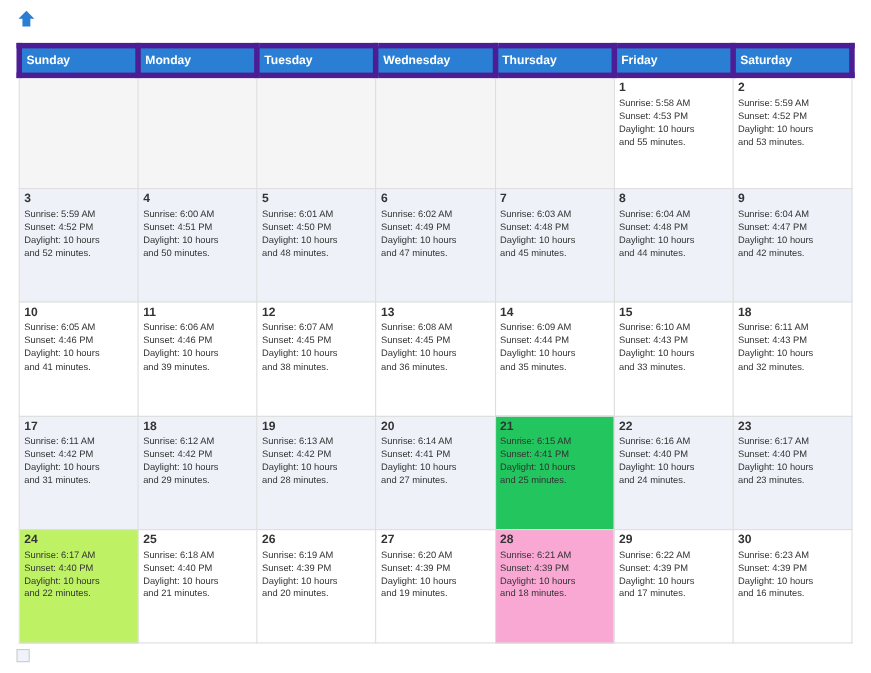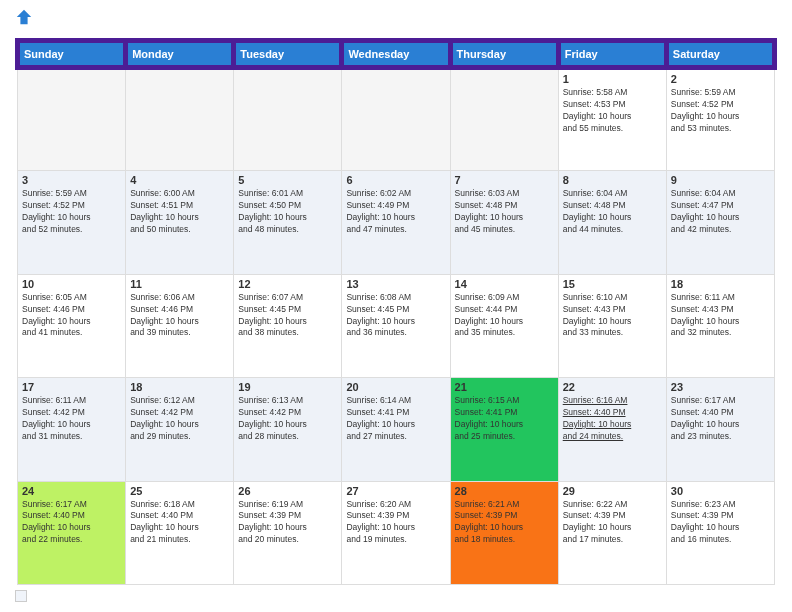--- a/index.html
+++ b/index.html
@@ -305,21 +305,21 @@
           </td>
           <td style="background: #22c55e;">
             <span class="day-num">21</span>
             <div class="day-info" style="white-space: pre-line;">Sunrise: 6:15 AM
 Sunset: 4:41 PM
 Daylight: 10 hours
 and 25 minutes.</div>
           </td>
           <td style="background: rgb(238, 242, 248);">
             <span class="day-num">22</span>
-            <div class="day-info" style="white-space: pre-line; text-decoration: underline;">Sunrise: 6:16 AM
+            <div class="day-info" style="white-space: pre-line;">Sunrise: 6:16 AM
 Sunset: 4:40 PM
 Daylight: 10 hours
 and 24 minutes.</div>
           </td>
           <td style="background: rgb(238, 242, 248);">
             <span class="day-num">23</span>
             <div class="day-info" style="white-space: pre-line;">Sunrise: 6:17 AM
 Sunset: 4:40 PM
 Daylight: 10 hours
 and 23 minutes.</div>
@@ -347,21 +347,21 @@
 Daylight: 10 hours
 and 20 minutes.</div>
           </td>
           <td style="background: rgb(255, 255, 255); margin-top: 47px;">
             <span class="day-num">27</span>
             <div class="day-info" style="white-space: pre-line;">Sunrise: 6:20 AM
 Sunset: 4:39 PM
 Daylight: 10 hours
 and 19 minutes.</div>
           </td>
-          <td style="background: #f97316;">
+          <td style="background: #f9a8d4;">
             <span class="day-num">28</span>
             <div class="day-info" style="white-space: pre-line;">Sunrise: 6:21 AM
 Sunset: 4:39 PM
 Daylight: 10 hours
 and 18 minutes.</div>
           </td>
           <td style="background: rgb(255, 255, 255);">
             <span class="day-num">29</span>
             <div class="day-info" style="white-space: pre-line;">Sunrise: 6:22 AM
 Sunset: 4:39 PM

